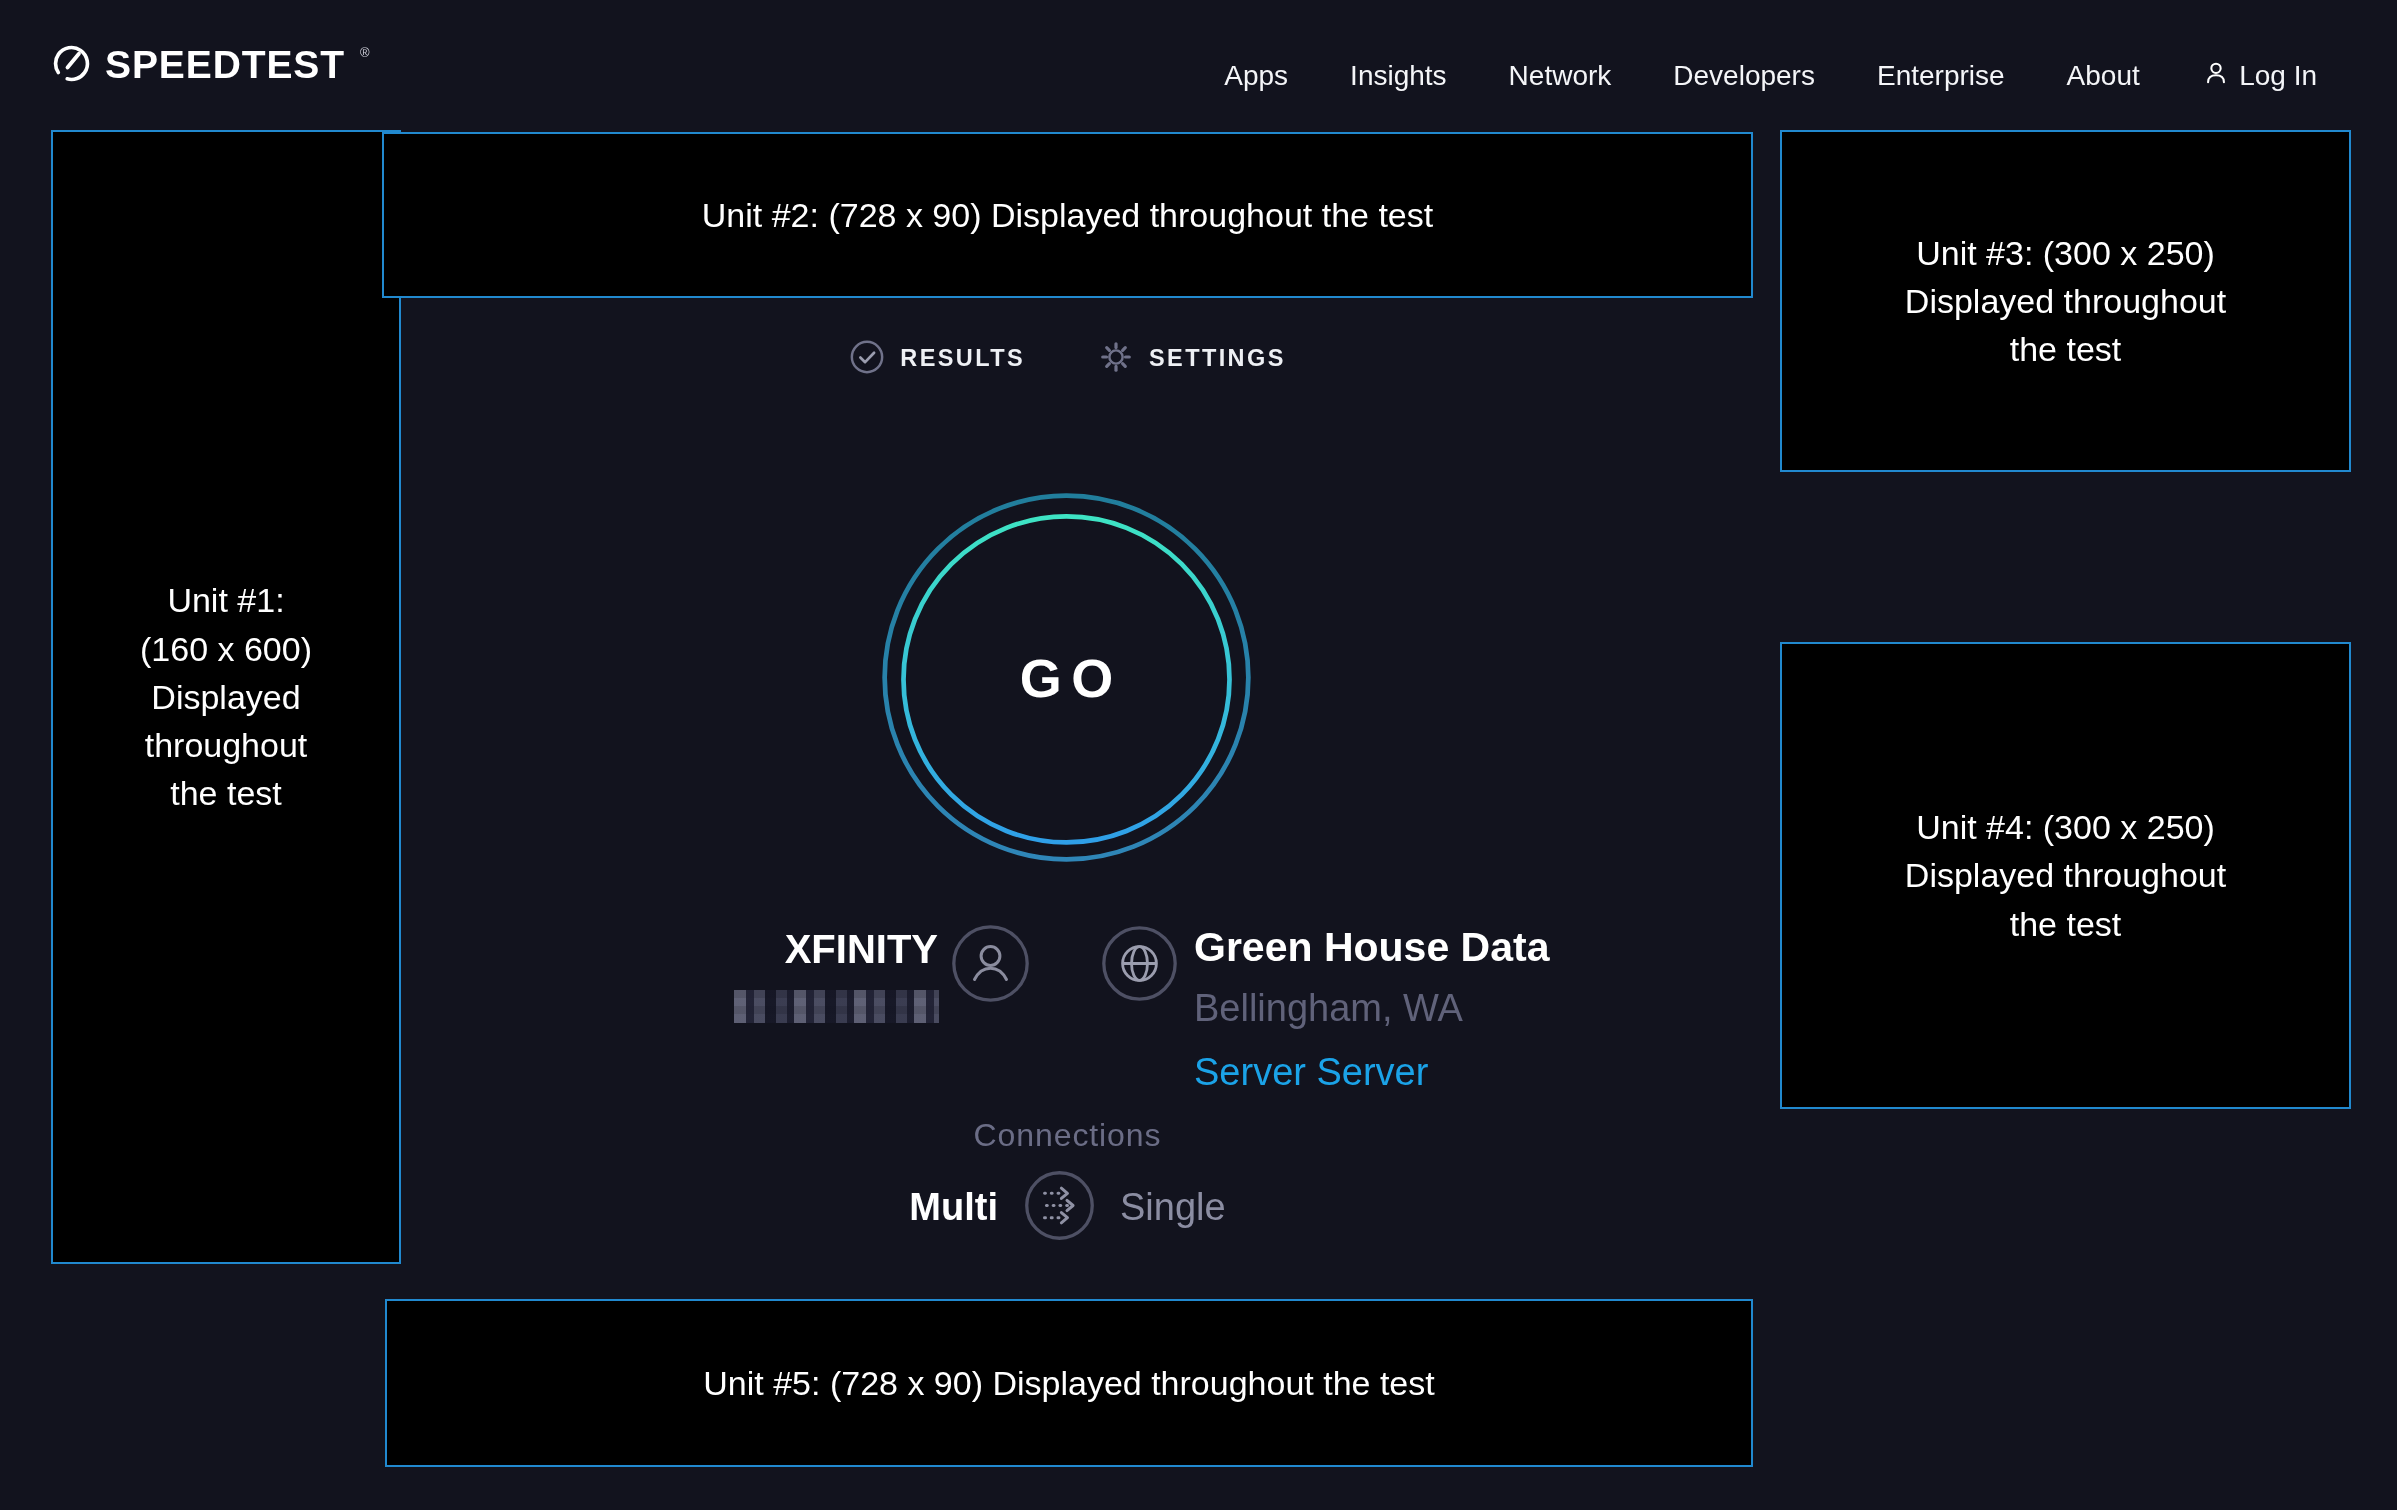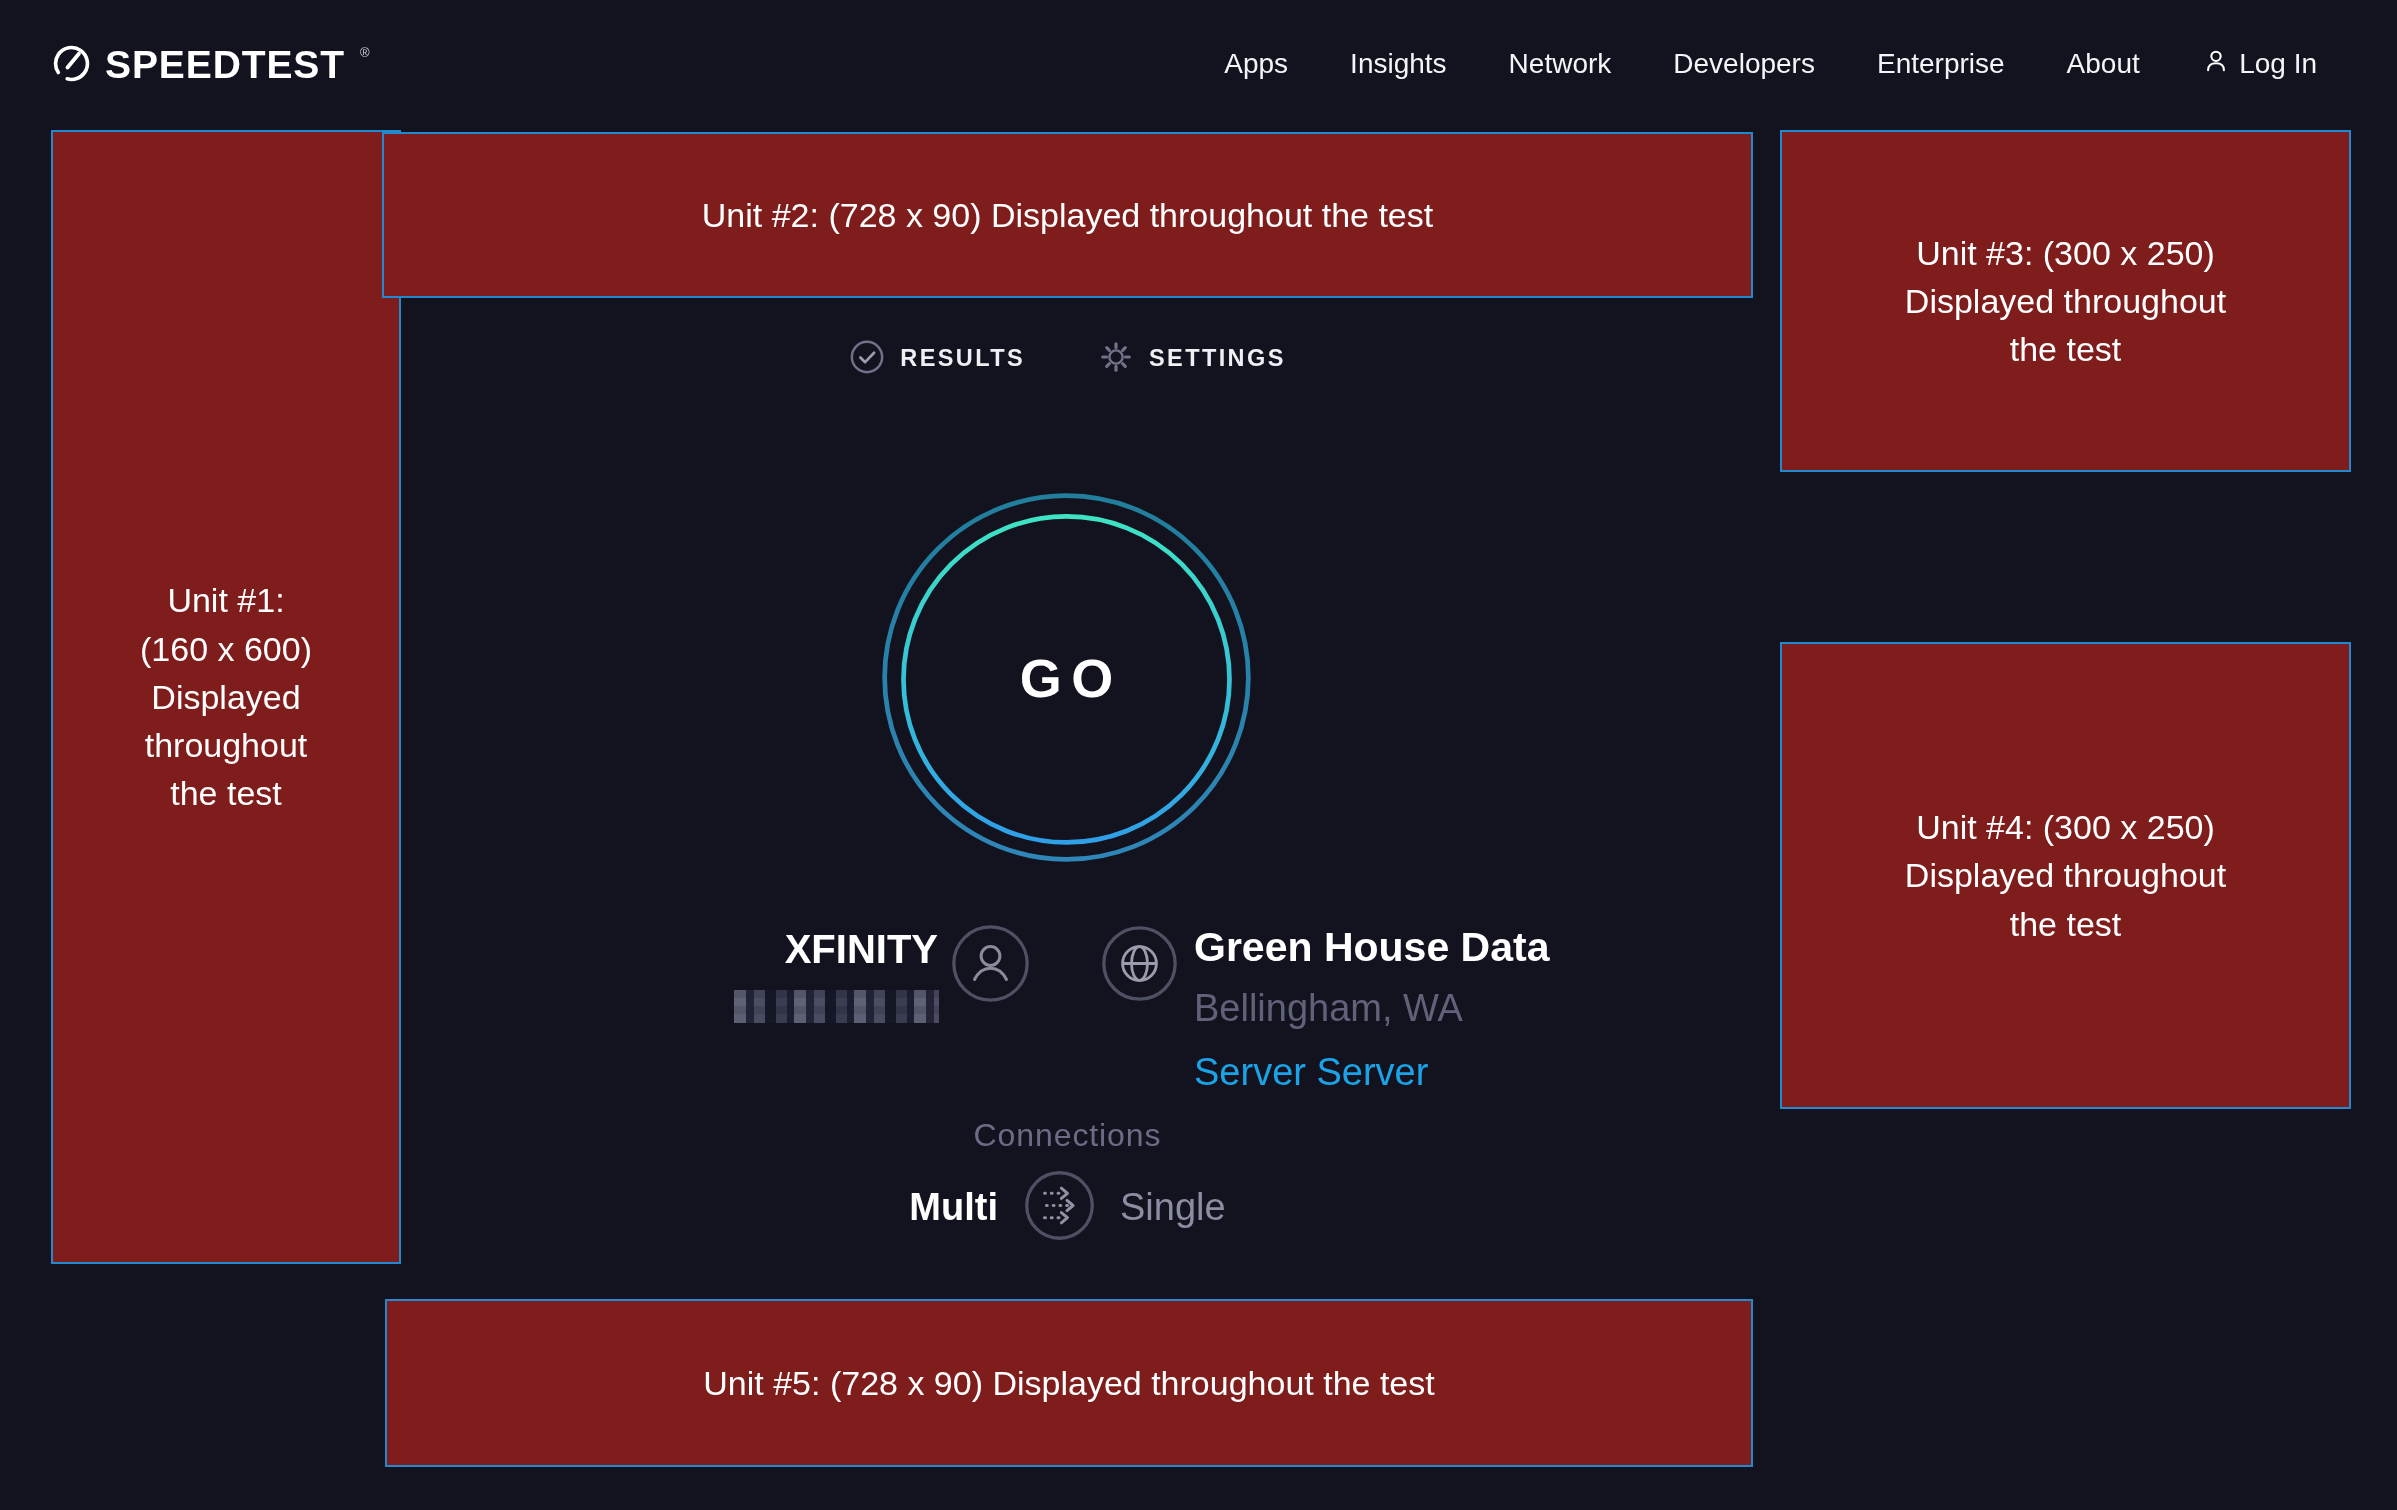--- a/index.html
+++ b/index.html
@@ -10,28 +10,28 @@
     color:#ffffff;
     overflow:hidden;
     position:relative;
   }
 
   
   .header { position:absolute; left:0; top:0; width:2397px; height:105px; }
   .brand { position:absolute; left:51px; top:43px; display:flex; align-items:center; gap:13px; }
   .brand-text { font-size:39px; font-weight:700; letter-spacing:0.9px; color:#ffffff; }
   .brand-tm { font-size:13px; vertical-align:super; position:relative; top:-13px; left:1.9px; color:#cfd0da; }
-  .nav { position:absolute; right:80px; top:0; height:128px; display:flex; align-items:center; gap:62px; }
+  .nav { position:absolute; right:80px; top:12px; height:128px; display:flex; align-items:center; gap:62px; }
   .nav-item { font-size:28px; font-weight:500; color:#f4f5f8; cursor:pointer; white-space:nowrap; }
   .login { display:flex; align-items:center; gap:9.4px; }
 
   
   .ad {
     position:absolute;
-    background:#7f1d1d;
+    background:#000000;
     border:2.8px solid #2189cf;
     display:flex; align-items:center; justify-content:center;
     text-align:center;
     font-size:34px; line-height:1.42; color:#ffffff;
     white-space:pre-line;
   }
   .ad-1 { left:51px;  top:130px;  width:350px;  height:1134px; }
   .ad-2 { left:382px; top:132px;  width:1371px; height:166px; }
   .ad-3 { left:1780px; top:130px; width:571px;  height:342px; }
   .ad-4 { left:1780px; top:642px; width:571px;  height:467px; }

